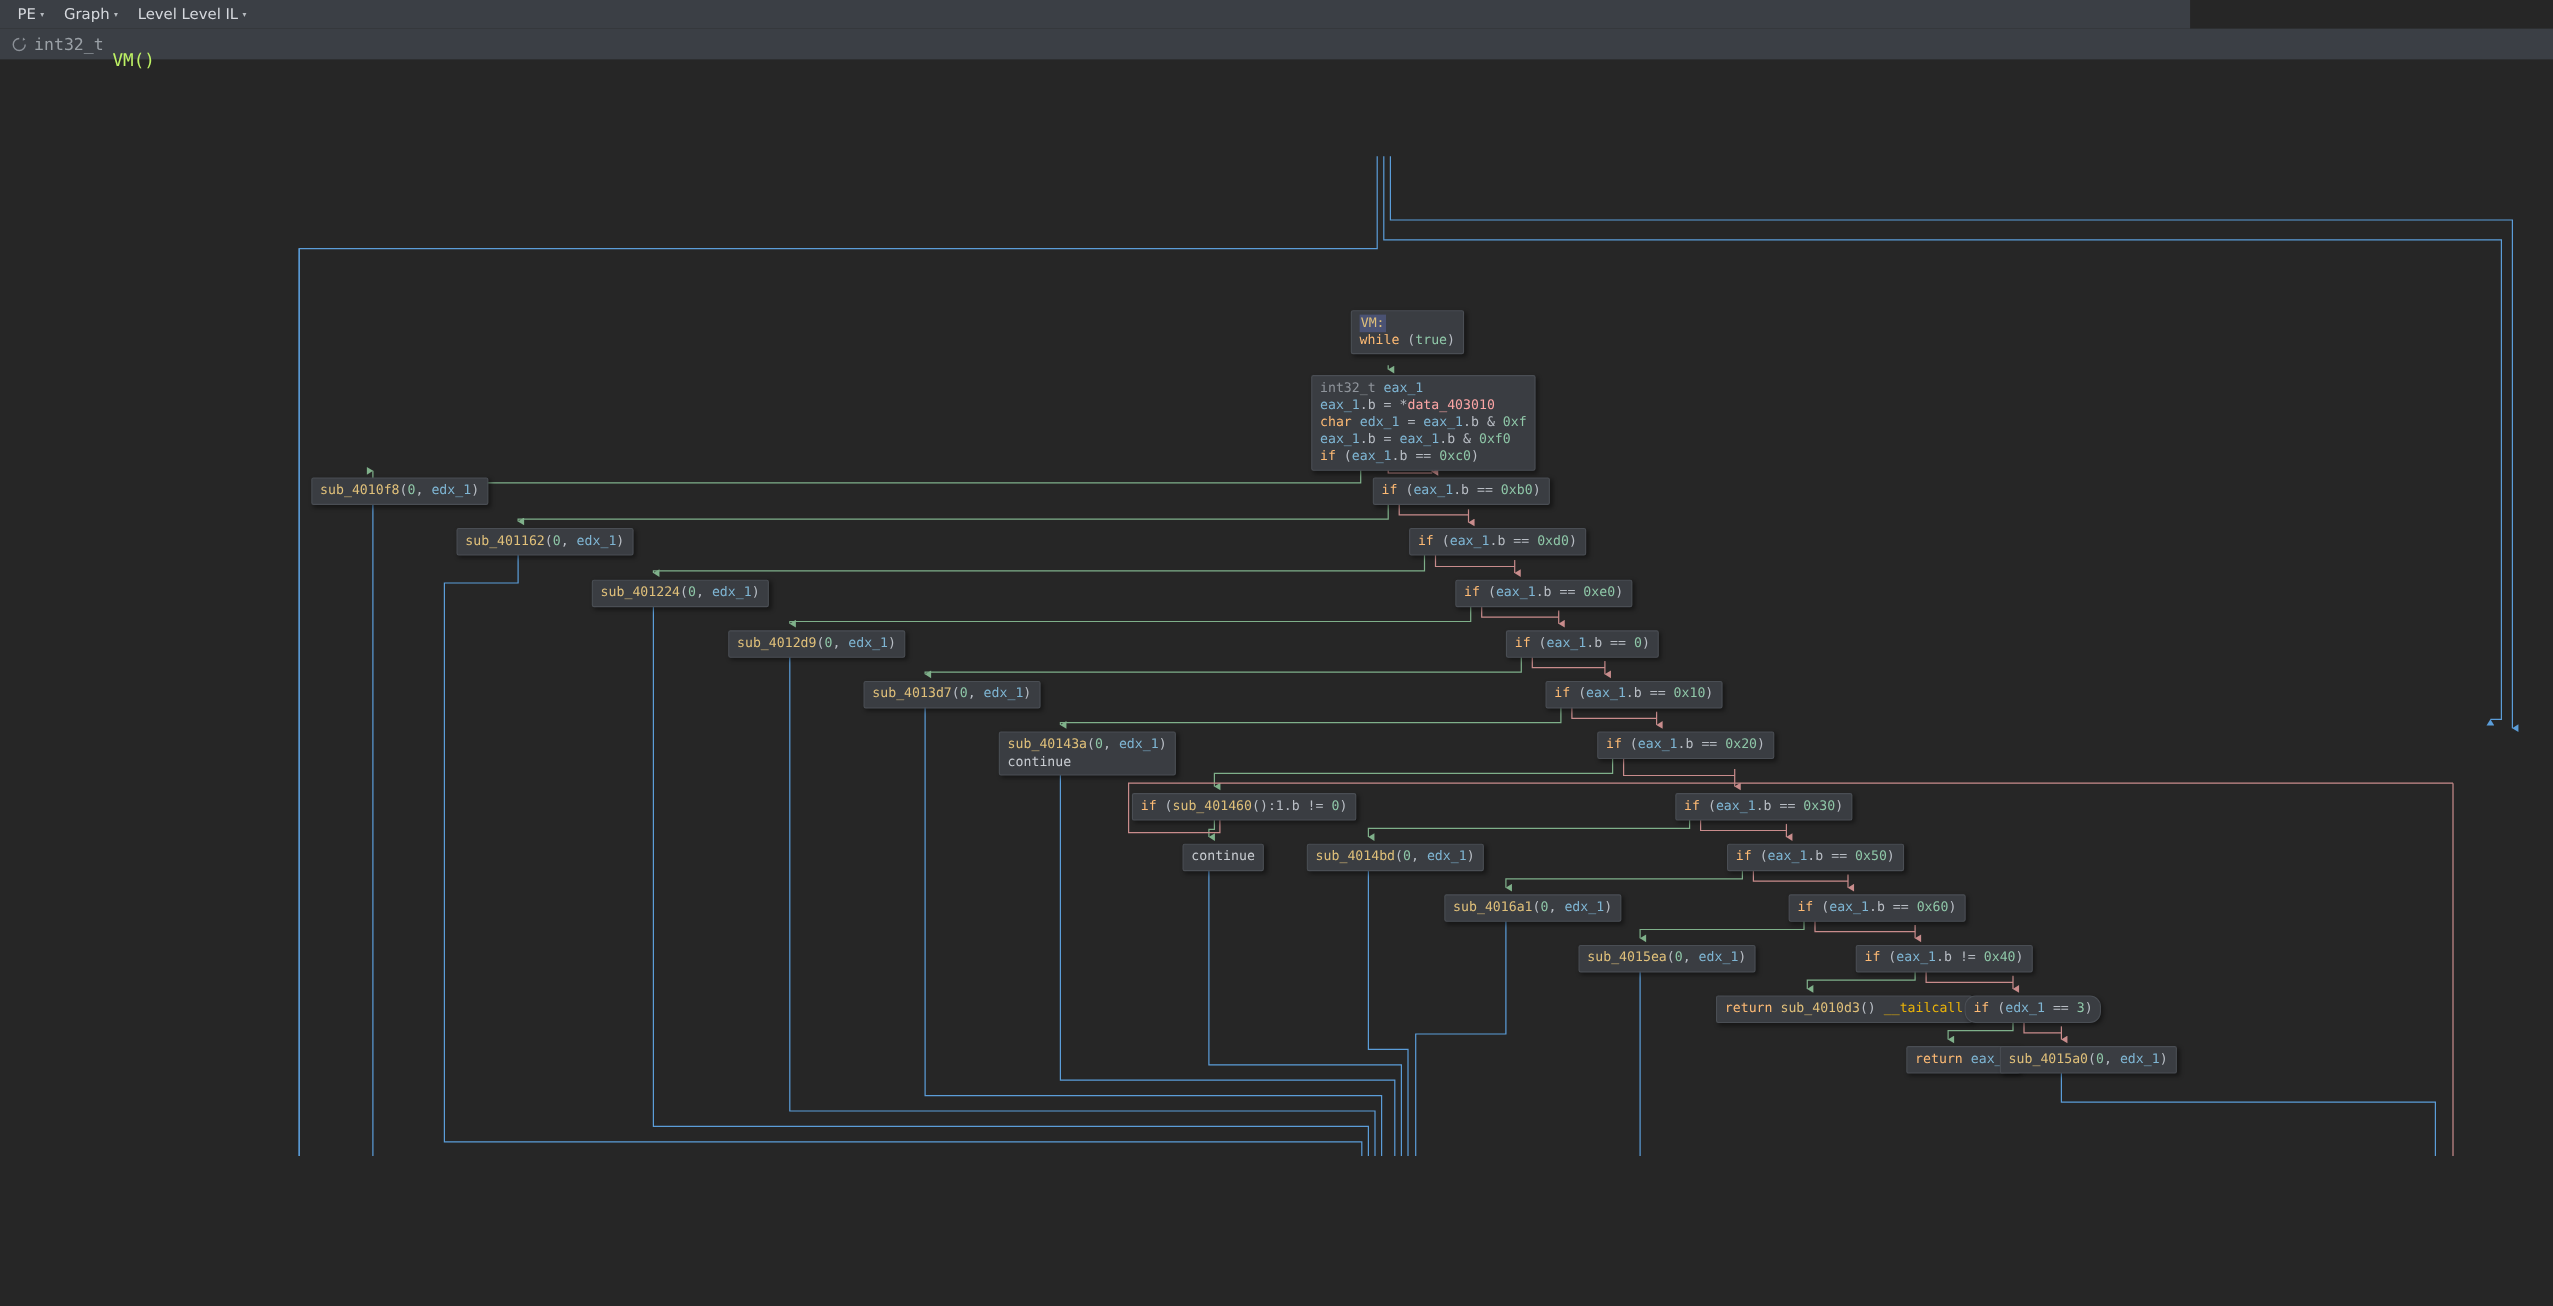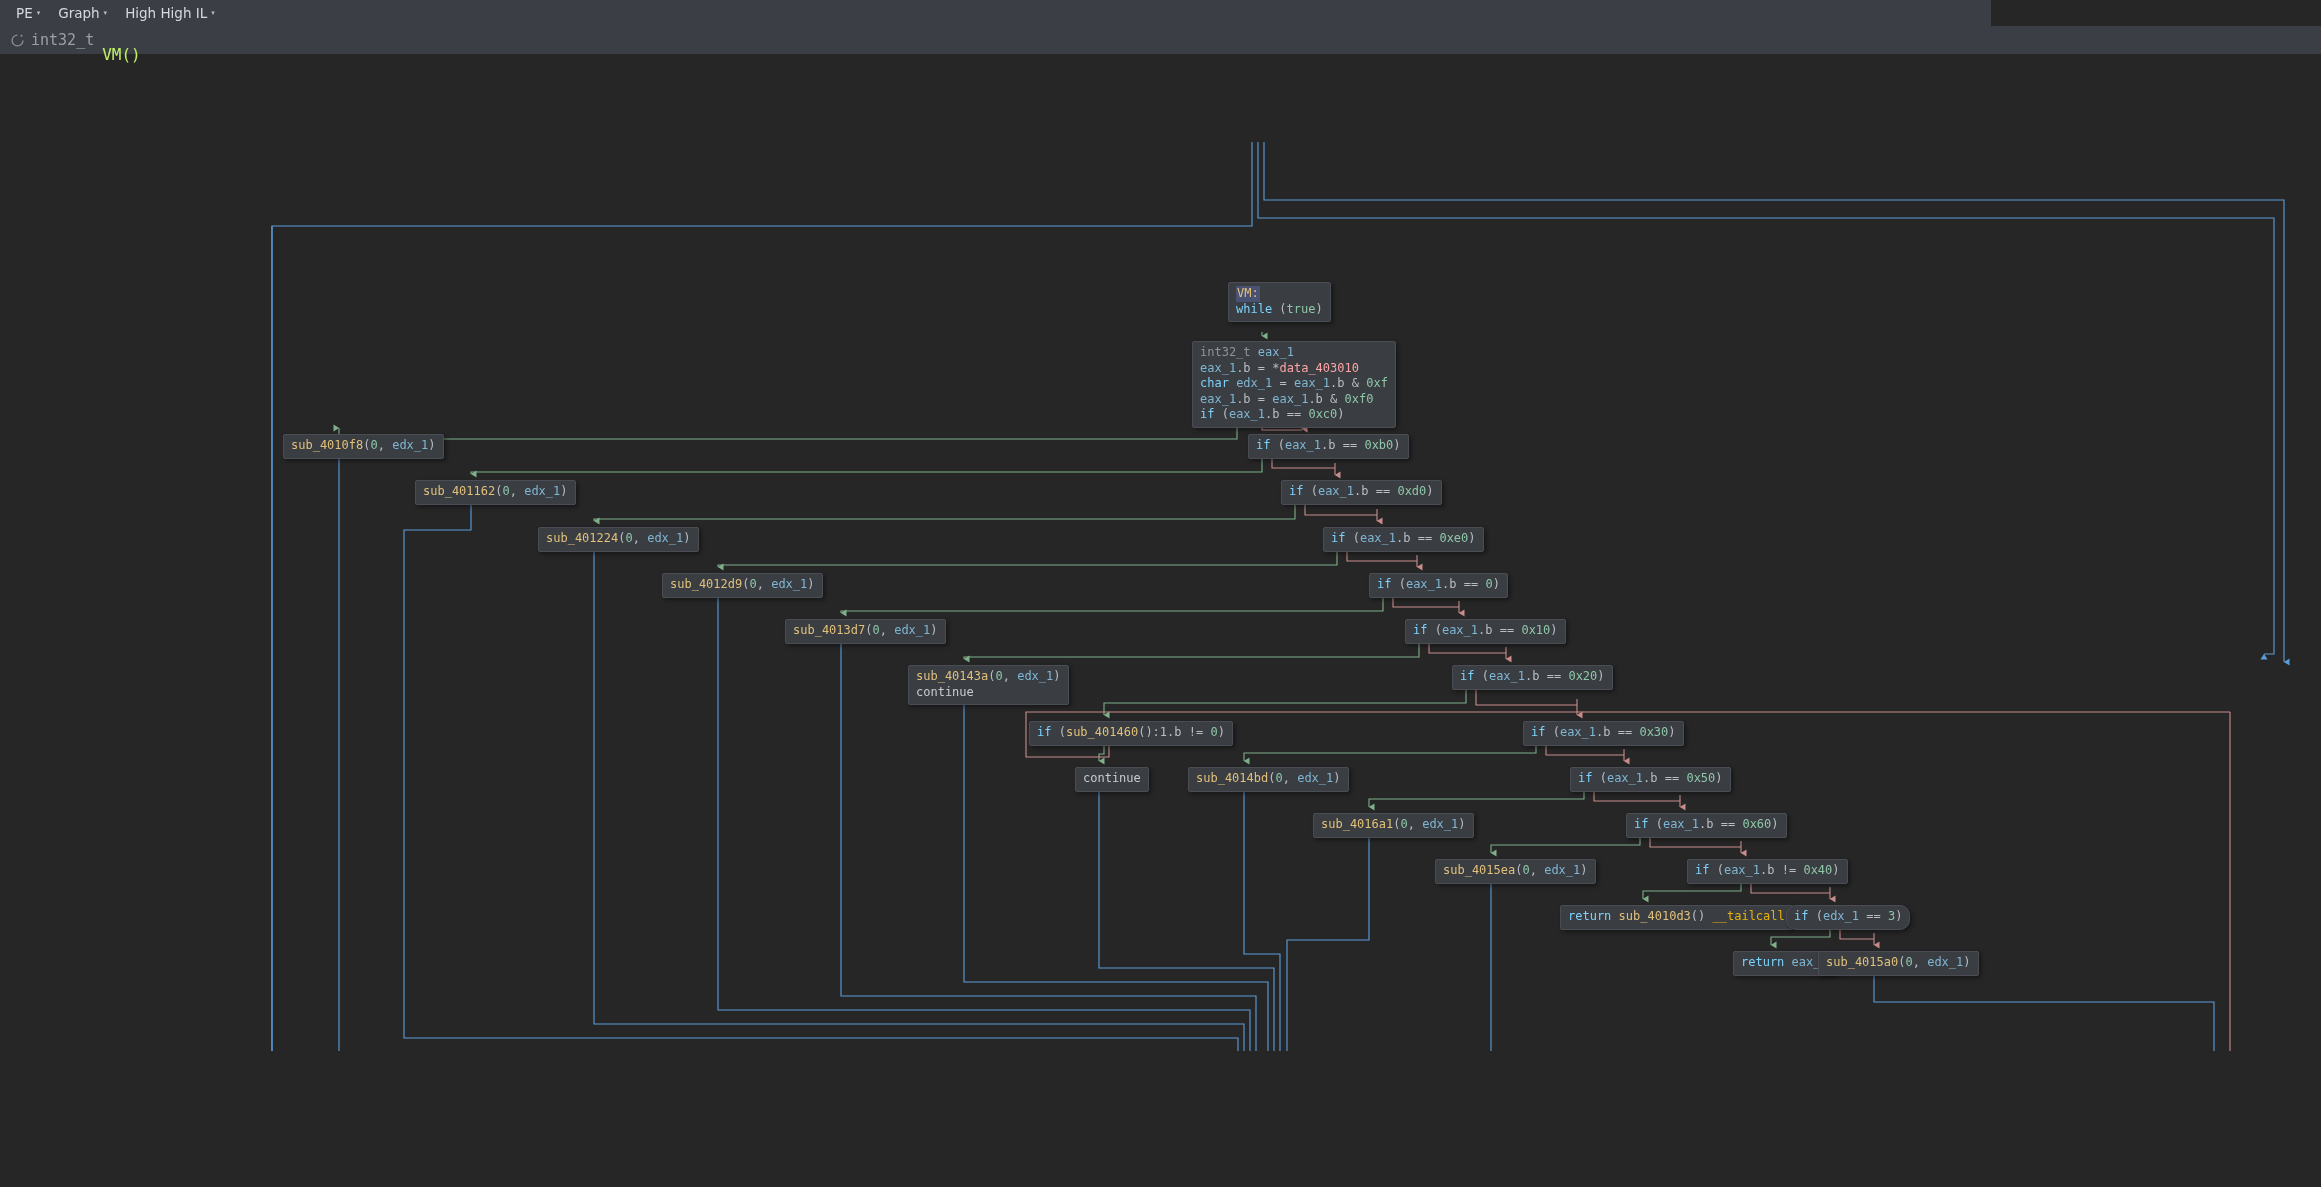--- a/index.html
+++ b/index.html
@@ -89,21 +89,21 @@
     font-family: "DejaVu Sans Mono", monospace;
     font-size: 12px;
     line-height: 15.5px;
     white-space: pre;
     color: #c8ccd1;
     z-index: 10;
   }
   .node .ln { display: block; height: 15.5px; }
 
   
-  .kw      { color: #7dd3fc; }      
+  .kw      { color: #fdba74; }      
   .type    { color: #8f949b; }      
   .var     { color: #7fb6d4; }      
   .fn      { color: #e0c07a; }      
   .num     { color: #8fc7a8; }      
   .punct   { color: #b9bec5; }
   .plain   { color: #c8ccd1; }
   .data    { color: #fca5a5; }      
   .tailcall{ color: #eab308; margin-top: 40px; }
   .sel {
     background: #4a5273;
@@ -117,21 +117,21 @@
 <div id="menubar">
   <div class="menu-item">
     <span>PE</span>
     <span class="menu-caret">▾</span>
   </div>
   <div class="menu-item">
     <span>Graph</span>
     <span class="menu-caret">▾</span>
   </div>
   <div class="menu-item">
-    <span>High High IL</span>
+    <span>Level Level IL</span>
     <span class="menu-caret">▾</span>
   </div>
 </div>
 
 <div id="fnheader">
   <svg id="refresh-icon" viewBox="0 0 16 16">
     <path d="M 8 2.2 A 5.8 5.8 0 1 0 13.8 8" fill="none" stroke="#8a8f96" stroke-width="1.4"></path>
     <path d="M 11.6 1.2 L 13.9 3.0 L 11.4 4.4 Z" fill="#8a8f96"></path>
   </svg>
   <span class="fn-type">int32_t</span>

